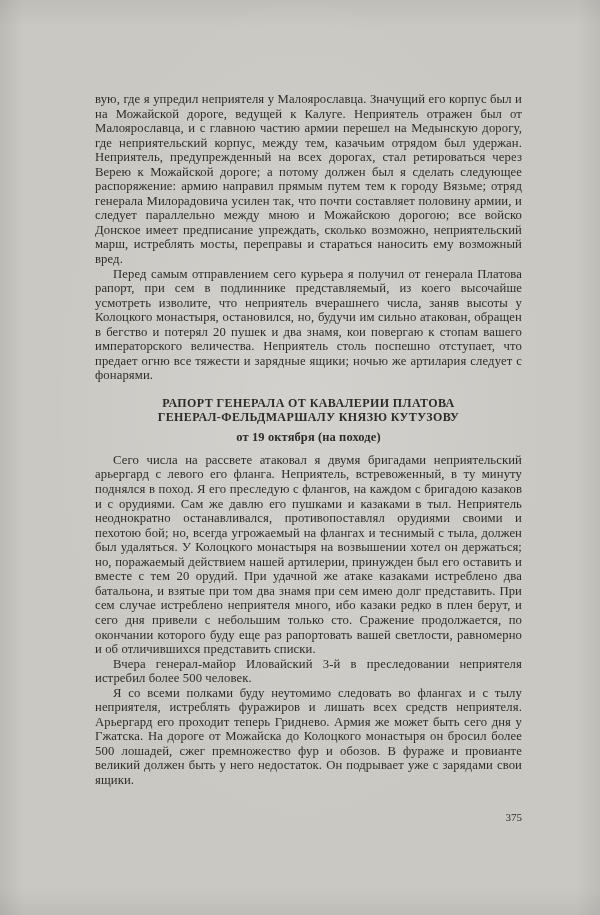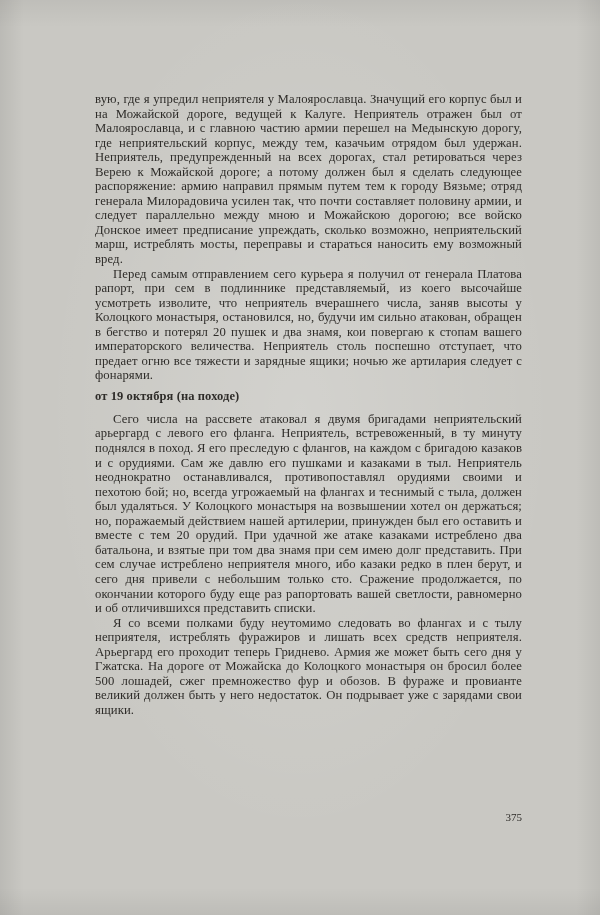--- a/index.html
+++ b/index.html
@@ -41,20 +41,21 @@
     margin-top: 13px;
     text-align: center;
     font-weight: bold;
     font-size: 12px;
     line-height: 14px;
     letter-spacing: 0.4px;
   }
   .report-dateline {
     margin-top: 6px;
     margin-bottom: 9px;
+    text-align: center;
     font-weight: bold;
     font-size: 12.5px;
     line-height: 14px;
   }
   .page-number {
     position: absolute;
     right: 78px;
     bottom: 92px;
     font-size: 11px;
     color: #2e2c29;
@@ -63,24 +64,29 @@
 </head>
 <body>
 
 <div class="scan-page">
   <div class="text-column">
 
     <p class="no-indent">вую, где я упредил неприятеля у Малоярославца. Значущий его корпус был и на Можайской дороге, ведущей к Калуге. Неприятель отражен был от Малоярославца, и с главною частию армии перешел на Медынскую дорогу, где неприятельский корпус, между тем, казачьим отрядом был удержан. Неприятель, предупрежденный на всех дорогах, стал ретироваться через Верею к Можайской дороге; а потому должен был я сделать следующее распоряжение: армию направил прямым путем тем к городу Вязьме; отряд генерала Милорадовича усилен так, что почти составляет половину армии, и следует параллельно между мною и Можайскою дорогою; все войско Донское имеет предписание упреждать, сколько возможно, неприятельский марш, истреблять мосты, переправы и стараться наносить ему возможный вред.</p>
 
     <p>Перед самым отправлением сего курьера я получил от генерала Платова рапорт, при сем в подлиннике представляемый, из коего высочайше усмотреть изволите, что неприятель вчерашнего числа, заняв высоты у Колоцкого монастыря, остановился, но, будучи им сильно атакован, обращен в бегство и потерял 20 пушек и два знамя, кои повергаю к стопам вашего императорского величества. Неприятель столь поспешно отступает, что предает огню все тяжести и зарядные ящики; ночью же артилария следует с фонарями.</p>
 
+    <div class="report-heading">
+      <div>РАПОРТ ГЕНЕРАЛА ОТ КАВАЛЕРИИ ПЛАТОВА</div>
+      <div>ГЕНЕРАЛ-ФЕЛЬДМАРШАЛУ КНЯЗЮ КУТУЗОВУ</div>
+    </div>
 
     <div class="report-dateline">от 19 октября (на походе)</div>
 
     <p>Сего числа на рассвете атаковал я двумя бригадами неприятельский арьергард с левого его фланга. Неприятель, встревоженный, в ту минуту поднялся в поход. Я его преследую с флангов, на каждом с бригадою казаков и с орудиями. Сам же давлю его пушками и казаками в тыл. Неприятель неоднократно останавливался, противопоставлял орудиями своими и пехотою бой; но, всегда угрожаемый на флангах и теснимый с тыла, должен был удаляться. У Колоцкого монастыря на возвышении хотел он держаться; но, поражаемый действием нашей артилерии, принужден был его оставить и вместе с тем 20 орудий. При удачной же атаке казаками истреблено два батальона, и взятые при том два знамя при сем имею долг представить. При сем случае истреблено неприятеля много, ибо казаки редко в плен берут, и сего дня привели с небольшим только сто. Сражение продолжается, по окончании которого буду еще раз рапортовать вашей светлости, равномерно и об отличившихся представить списки.</p>
 
+    <p>Вчера генерал-майор Иловайский 3-й в преследовании неприятеля истребил более 500 человек.</p>
 
     <p>Я со всеми полками буду неутомимо следовать во флангах и с тылу неприятеля, истреблять фуражиров и лишать всех средств неприятеля. Арьергард его проходит теперь Гриднево. Армия же может быть сего дня у Гжатска. На дороге от Можайска до Колоцкого монастыря он бросил более 500 лошадей, сжег премножество фур и обозов. В фураже и провианте великий должен быть у него недостаток. Он подрывает уже с зарядами свои ящики.</p>
 
   </div>
 
   <div class="page-number">375</div>
 </div>
 
 </body></html>

